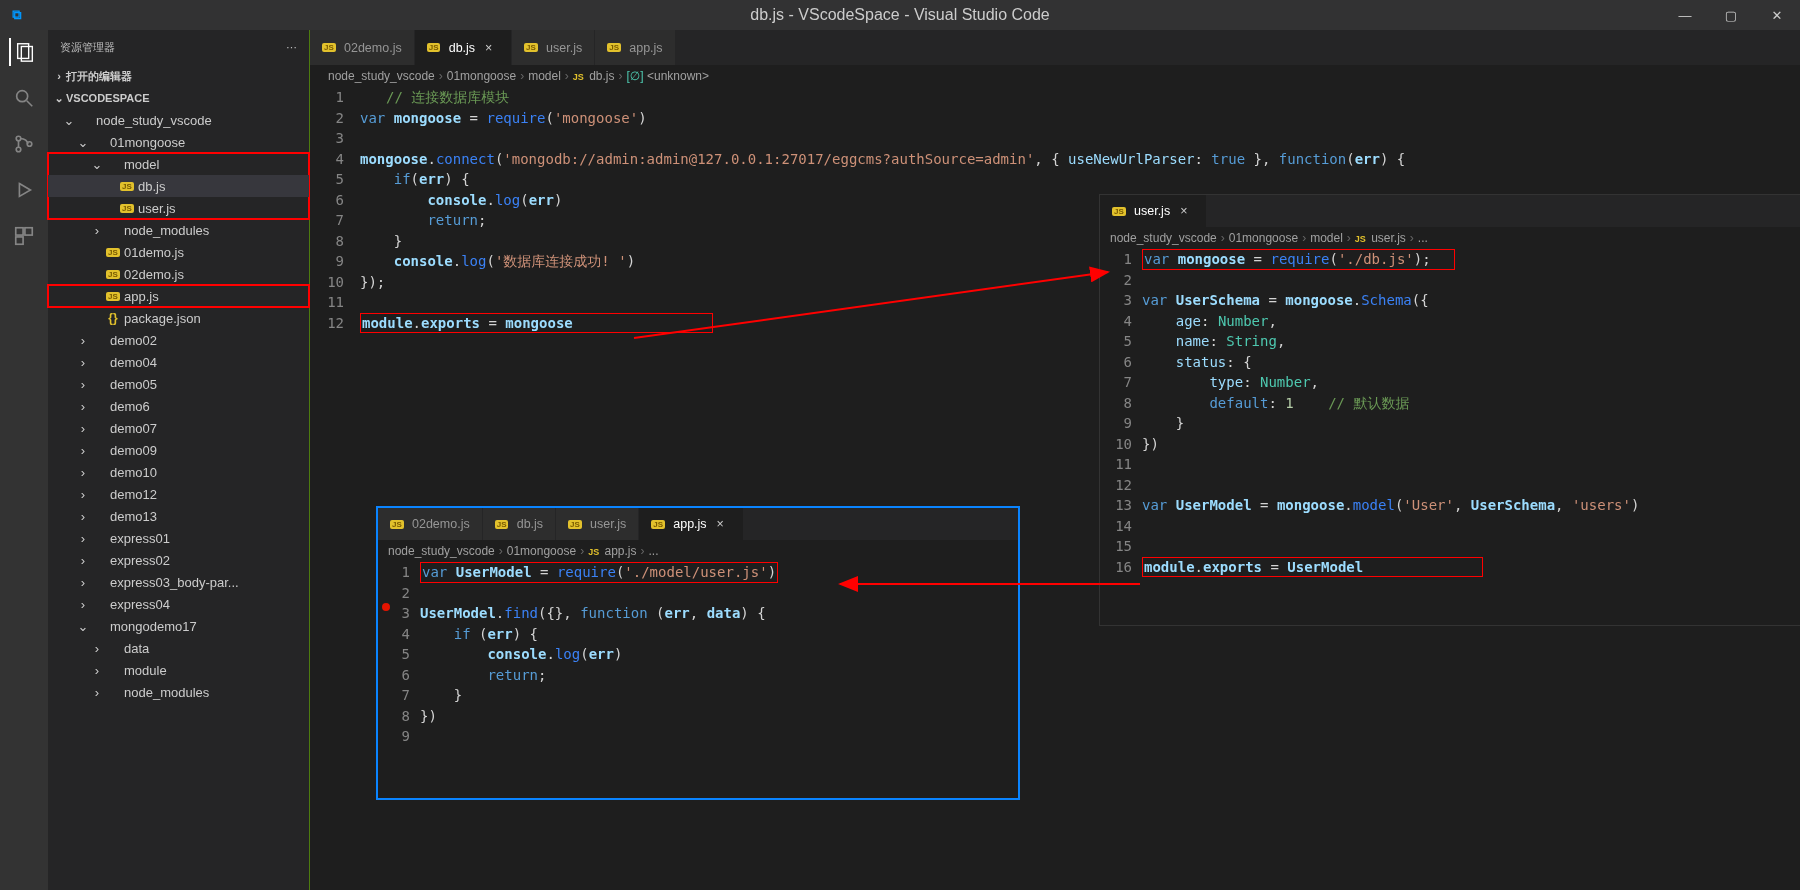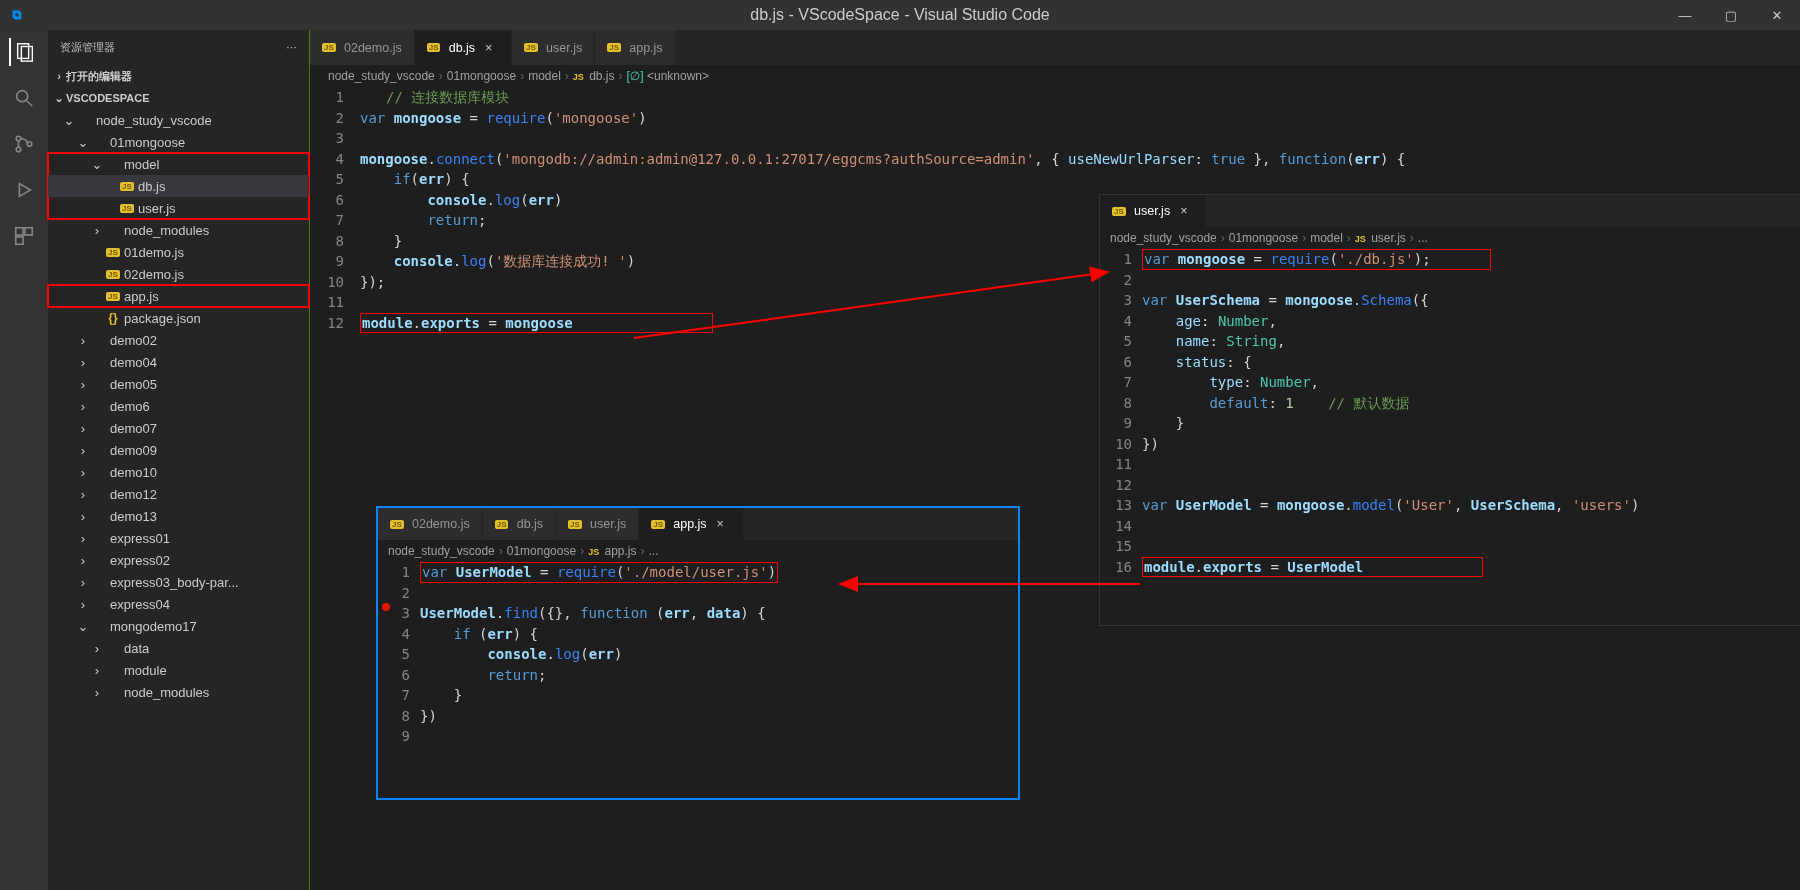--- a/index.html
+++ b/index.html
@@ -552,21 +552,21 @@
             <div>9</div>
             <div>10</div>
             <div>11</div>
             <div>12</div>
             <div>13</div>
             <div>14</div>
             <div>15</div>
             <div>16</div>
           </div>
         <div class="codelines" id="user-lines">
-            <div class="line"><span class="red-hl" style="padding-right: 60px;"><span class="c-kw">var </span><span class="c-var">mongoose</span><span class="c-punc"> = </span><span class="c-fn">require</span><span class="c-punc">(</span><span class="c-str">'./db.js'</span><span class="c-punc">);</span></span></div>
+            <div class="line"><span class="red-hl" style="padding-right: 24px;"><span class="c-kw">var </span><span class="c-var">mongoose</span><span class="c-punc"> = </span><span class="c-fn">require</span><span class="c-punc">(</span><span class="c-str">'./db.js'</span><span class="c-punc">);</span></span></div>
             <div class="line"><span></span></div>
             <div class="line"><span><span class="c-kw">var </span><span class="c-var">UserSchema</span><span class="c-punc"> = </span><span class="c-var">mongoose</span><span class="c-punc">.</span><span class="c-fn">Schema</span><span class="c-punc">({</span></span></div>
             <div class="line"><span><span class="c-punc">    </span><span class="c-prop">age</span><span class="c-punc">: </span><span class="c-type">Number</span><span class="c-punc">,</span></span></div>
             <div class="line"><span><span class="c-punc">    </span><span class="c-prop">name</span><span class="c-punc">: </span><span class="c-type">String</span><span class="c-punc">,</span></span></div>
             <div class="line"><span><span class="c-punc">    </span><span class="c-prop">status</span><span class="c-punc">: {</span></span></div>
             <div class="line"><span><span class="c-punc">        </span><span class="c-prop">type</span><span class="c-punc">: </span><span class="c-type">Number</span><span class="c-punc">,</span></span></div>
             <div class="line"><span><span class="c-punc">        </span><span class="c-kw">default</span><span class="c-punc">: </span><span class="c-num">1</span><span class="c-punc"> </span><span class="c-cmt">// 默认数据</span></span></div>
             <div class="line"><span><span class="c-punc">    }</span></span></div>
             <div class="line"><span><span class="c-punc">})</span></span></div>
             <div class="line"><span></span></div>

